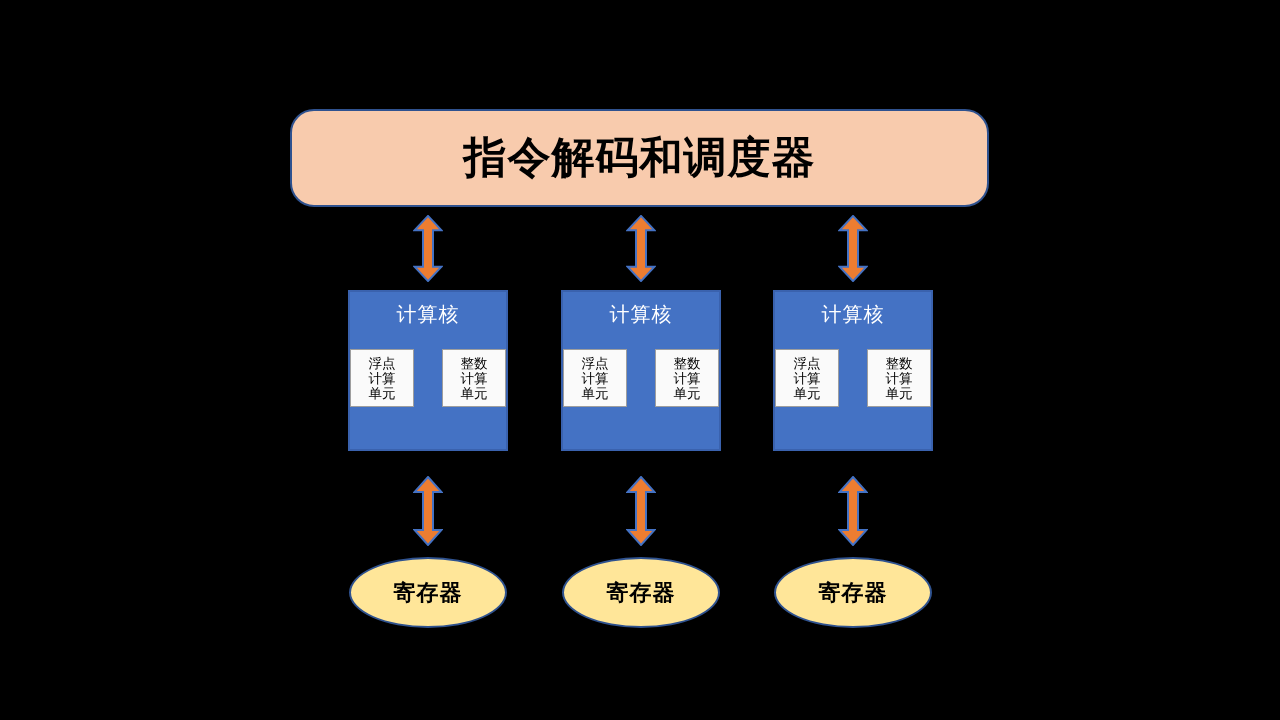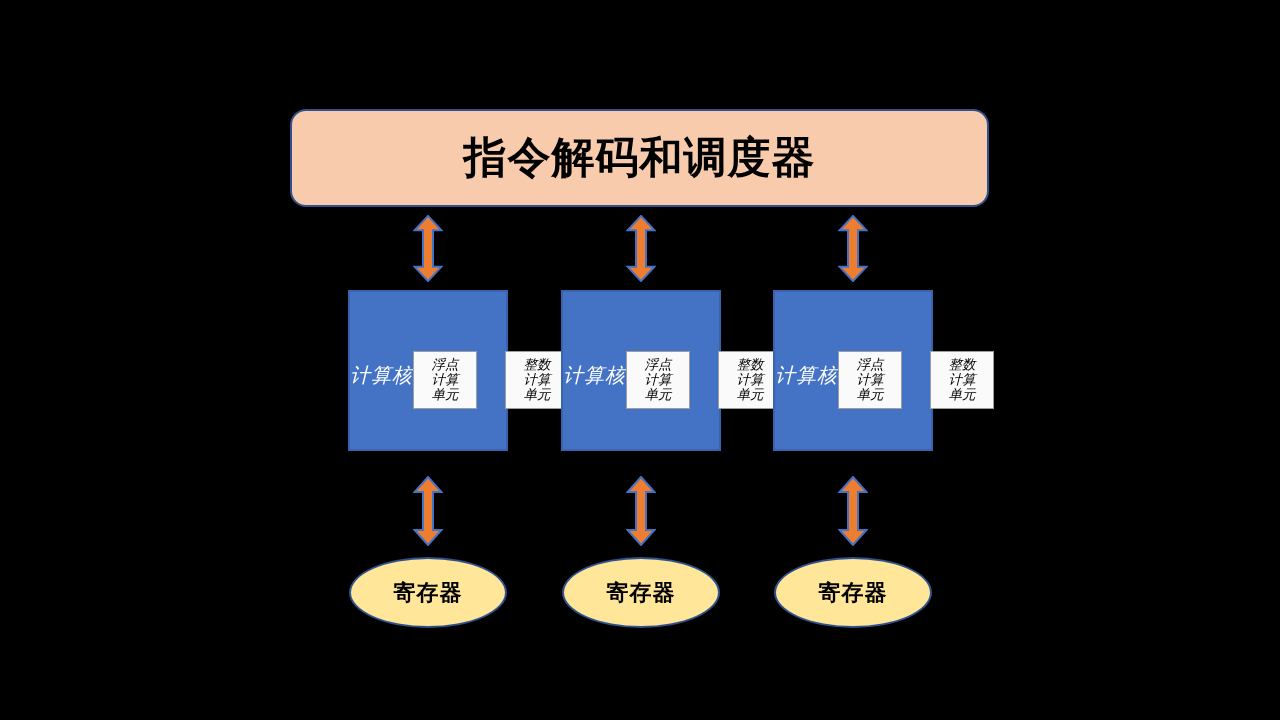--- a/index.html
+++ b/index.html
@@ -10,21 +10,21 @@
     font-family: "Liberation Sans", "DejaVu Sans", sans-serif;
     overflow: hidden;
   }
   .slide { position: relative; width: 1280px; height: 720px; background: var(--bg, #000); }
 
   
   .scheduler {
     position: absolute; left: 290px; top: 109px; width: 699px; height: 98px;
     background: var(--scheduler_fill, #F8CBAD);
     border: 2.5px solid var(--scheduler_border, #2F528F);
-    border-radius: 16px;
+    border-radius: 24px;
     display: flex; align-items: center; justify-content: center;
   }
   .scheduler-label {
     font-size: 43px; font-weight: bold; color: var(--text_dark, #000);
     letter-spacing: 1px; white-space: nowrap;
   }
 
   
   .col1 { left: 348px; }
   .col2 { left: 561px; }
@@ -37,29 +37,28 @@
   .arrow.a1 { left: 413px; }
   .arrow.a2 { left: 626px; }
   .arrow.a3 { left: 838px; }
   .arrow svg { display: block; width: 100%; height: 100%; }
 
   
   .core {
     position: absolute; top: 290px; width: 160px; height: 161px;
     background: var(--core_fill, #4472C4);
     border: 2px solid var(--core_border, #3A62AE);
-    display: flex; flex-direction: row; align-items: center;
+    display: flex; flex-direction: column; align-items: center;
     padding-top: 9px;
-    font-style: italic;
   }
   .core-title {
     font-size: 20px; color: var(--text_light, #fff);
     letter-spacing: 1px; white-space: nowrap;
   }
-  .units { display: flex; gap: 28px; margin-top: 9px; justify-content: center; }
+  .units { display: flex; gap: 28px; margin-top: 21px; justify-content: center; }
   .unit {
     width: 64px; height: 58px;
     background: var(--unit_fill, #FAFAFA);
     border: 1px solid var(--unit_border, #9E9E9E);
     display: flex; flex-direction: column; align-items: center; justify-content: center;
     text-align: center;
   }
   .unit span {
     display: block; font-size: 13.5px; line-height: 15px;
     color: var(--text_dark, #000); white-space: nowrap;

